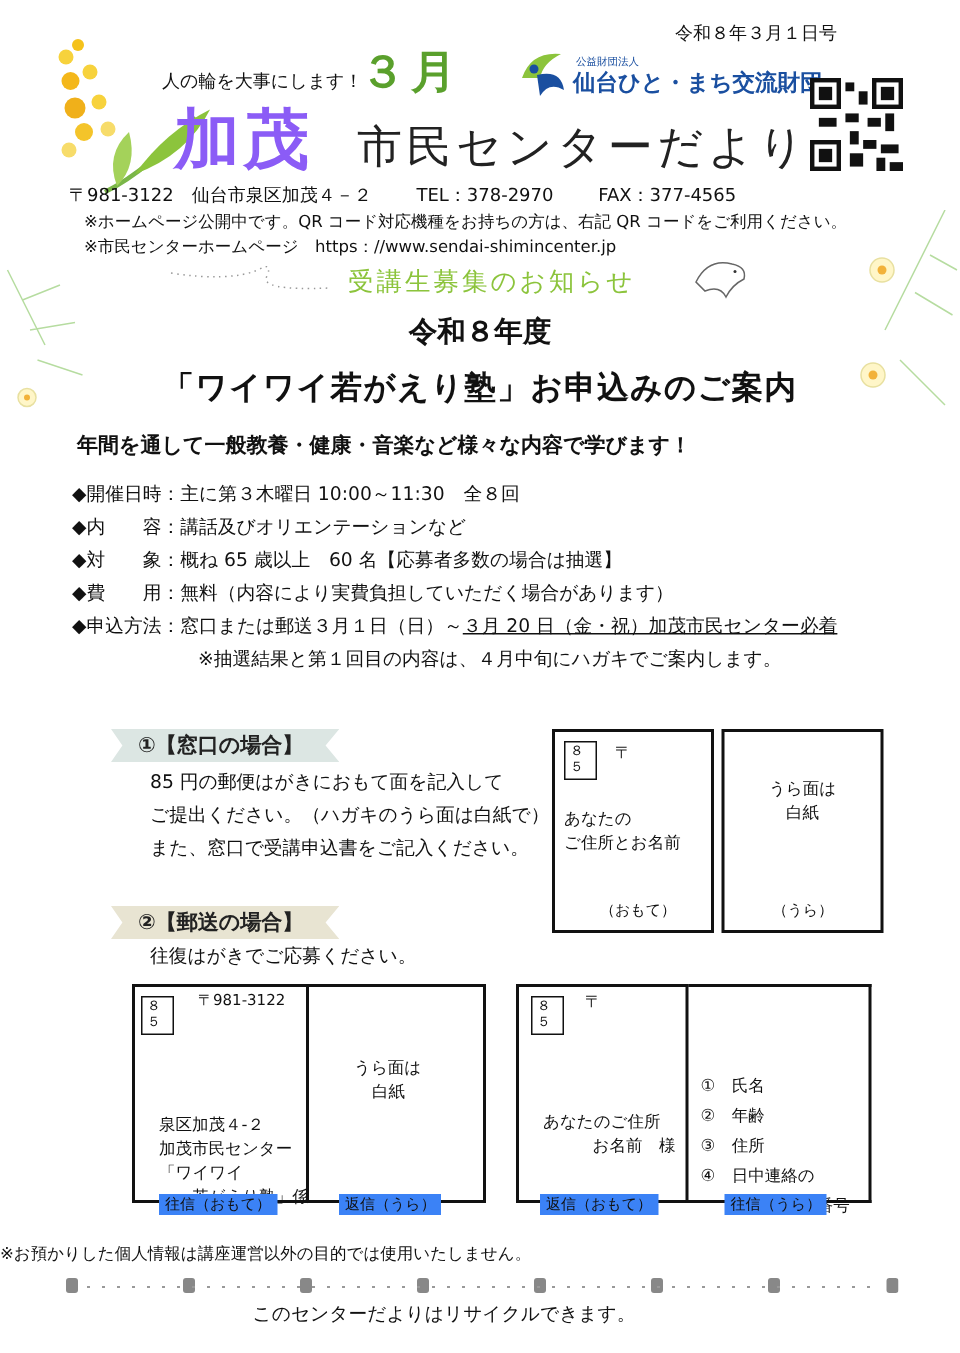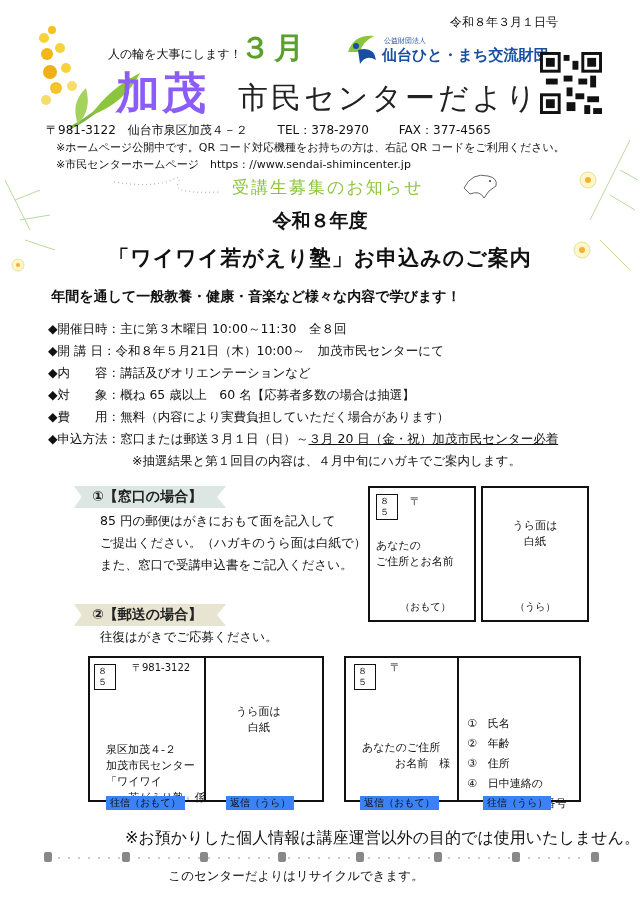--- a/index.html
+++ b/index.html
@@ -49,21 +49,21 @@
   .c2 { left: 481px; top: 486px; width: 108px; height: 136px; }
 
   .rc { position: absolute; top: 656px; height: 146px; border-left: 2.5px solid #111; border-right: 2.5px solid #111; border-top: 2.5px solid #111; }
   .rc1 { left: 88px; width: 118px; }
   .rc2 { left: 206px; width: 118px; border-left: none; }
   .rc3 { left: 344px; width: 115px; }
   .rc4 { left: 459px; width: 122px; border-left: none; }
   .rc .cap { bottom: -8px; background: #3b82f6; padding: 0 4px; }
   .rc .baseline { position: absolute; left: -2px; right: -2px; bottom: 0; border-bottom: 2.5px solid #111; }
 
-  .privacy { left: 0; width: 640px; text-align: right; top: 828px; font-size: 16px; }
+  .privacy { left: 0; width: 640px; text-align: left; top: 828px; font-size: 11px; }
   .dotline { left: 44px; top: 850px; width: 555px; height: 14px; }
   .recycle { left: 0; width: 592px; text-align: center; top: 868px; font-size: 12.5px; }
 </style>
 </head>
 <body>
 
 <svg class="abs" style="left:30px;top:18px" width="120" height="115">
   <circle cx="14" cy="20" r="5" fill="#f7d23c"></circle>
     <circle cx="22" cy="12" r="4" fill="#f5c21b"></circle>
   <circle cx="17" cy="36" r="6" fill="#f4b71a"></circle>
@@ -145,21 +145,20 @@
   <path d="M6 20 Q14 4 30 8 Q40 10 38 18 Q30 22 26 30 Q22 22 12 26 Z" fill="none" stroke="#666" stroke-width="1"></path>
   <circle cx="32" cy="13" r="1" fill="#333"></circle>
 </svg>
 
 <div class="abs year">令和８年度</div>
 <div class="abs course-title">「ワイワイ若がえり塾」お申込みのご案内</div>
 <div class="abs lead">年間を通して一般教養・健康・音楽など様々な内容で学びます！</div>
 
 <div class="abs details">
   <div class="row"><span>◆開催日時：</span><span>主に第３木曜日 10:00～11:30　全８回</span></div>
-  <div class="row"><span>◆開 講 日：</span><span>令和８年５月21日（木）10:00～　加茂市民センターにて</span></div>
   <div class="row"><span>◆内　　容：</span><span>講話及びオリエンテーションなど</span></div>
   <div class="row"><span>◆対　　象：</span><span>概ね 65 歳以上　60 名【応募者多数の場合は抽選】</span></div>
   <div class="row"><span>◆費　　用：</span><span>無料（内容により実費負担していただく場合があります）</span></div>
   <div class="row"><span>◆申込方法：</span><span>窓口または郵送３月１日（日）～</span><u>３月 20 日（金・祝）加茂市民センター必着</u></div>
   <div class="row sub">※抽選結果と第１回目の内容は、４月中旬にハガキでご案内します。</div>
 </div>
 
 <div class="abs ribbon ribbon1">①【窓口の場合】</div>
 <div class="abs body-text bt1">
   <div>85 円の郵便はがきにおもて面を記入して</div>

